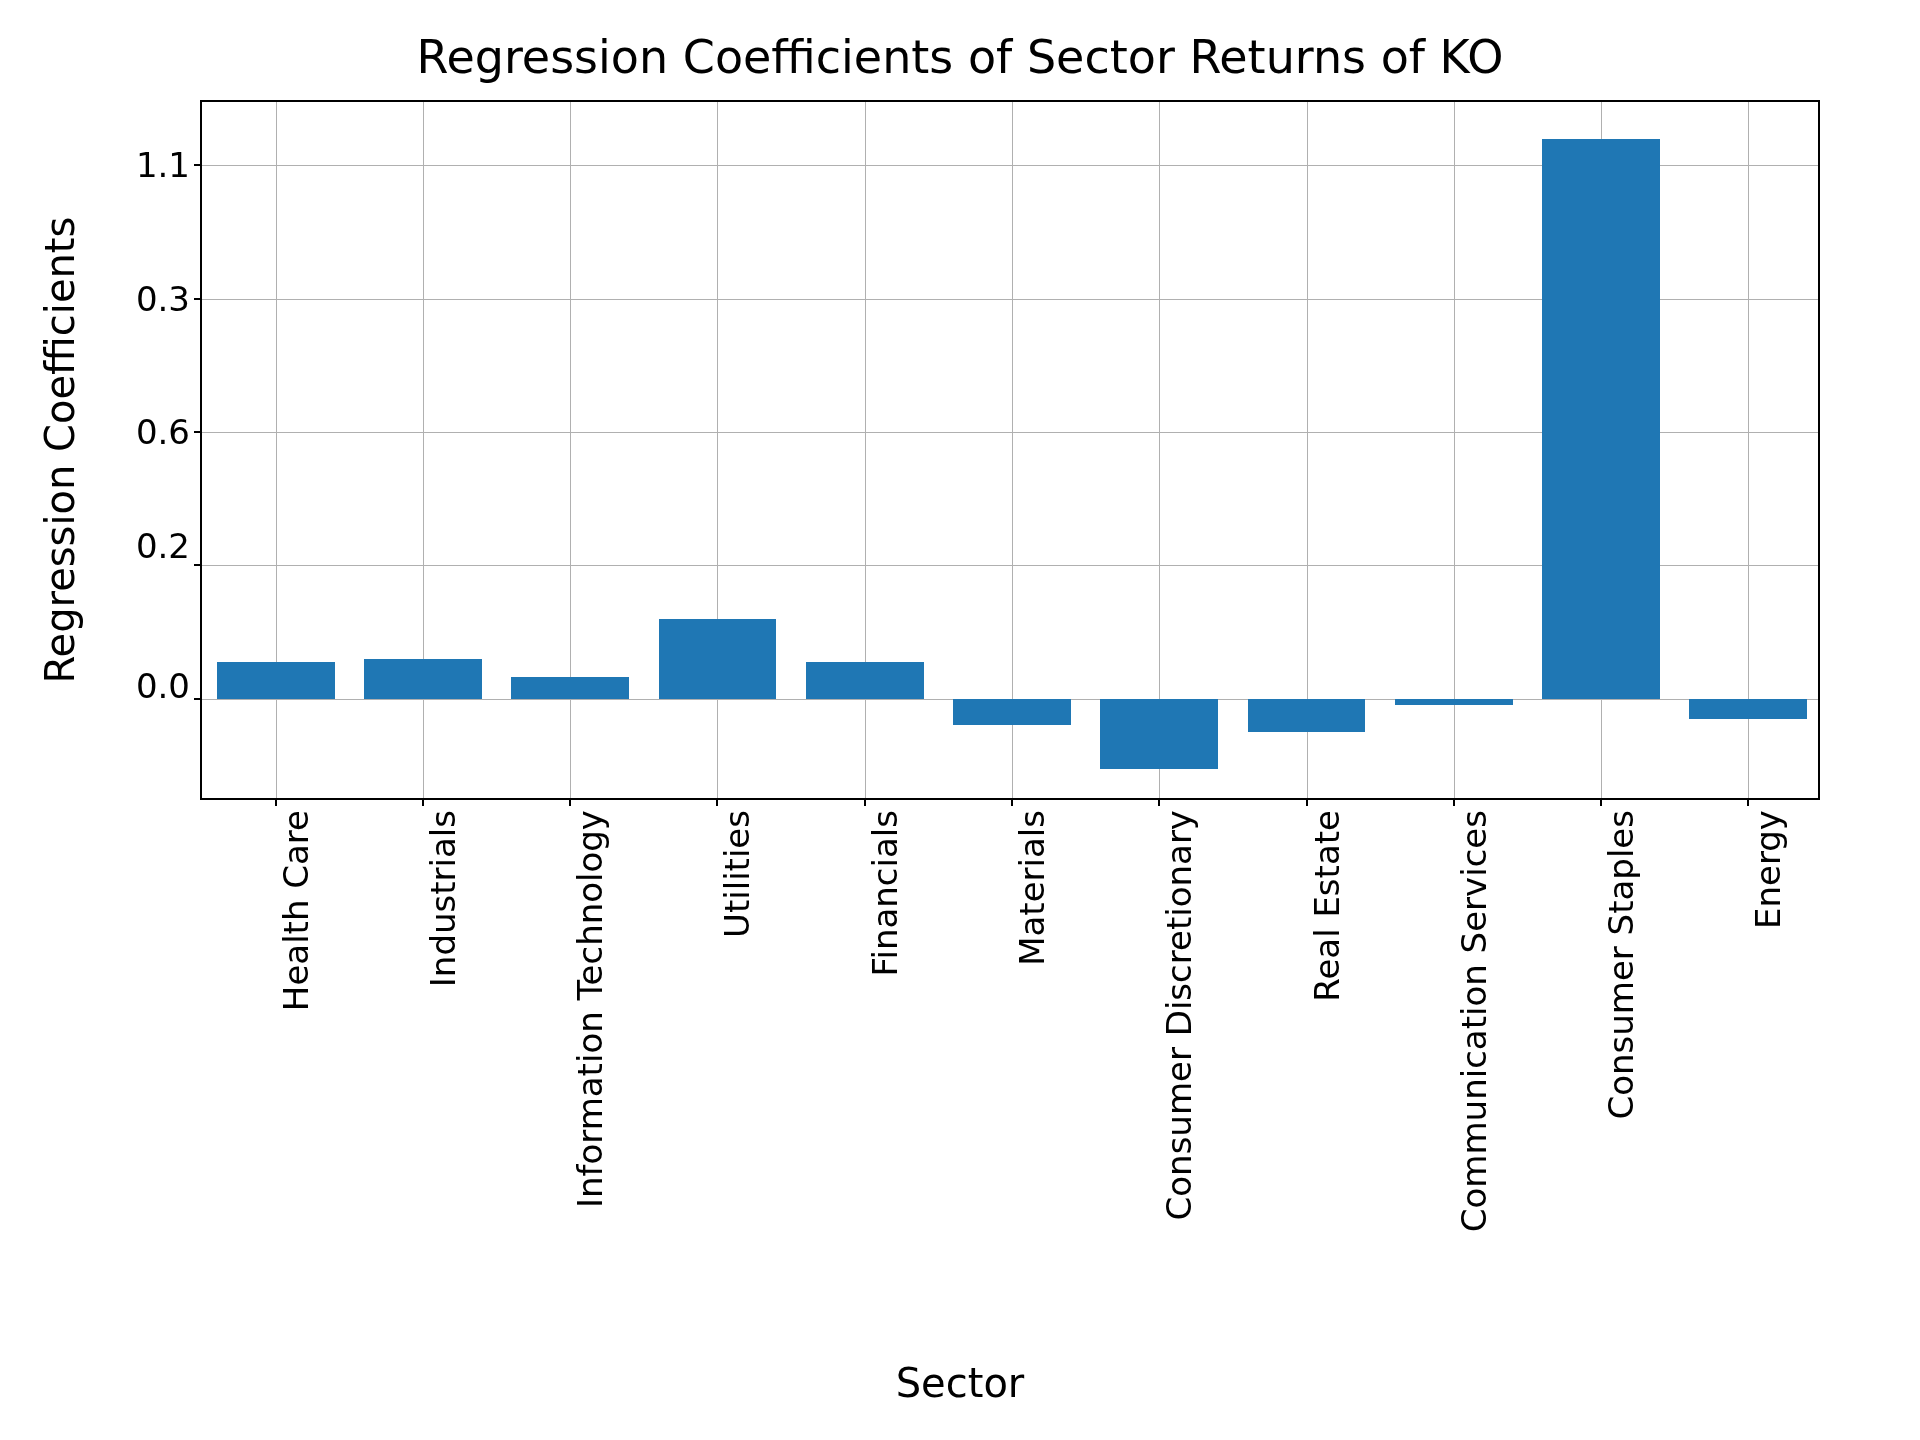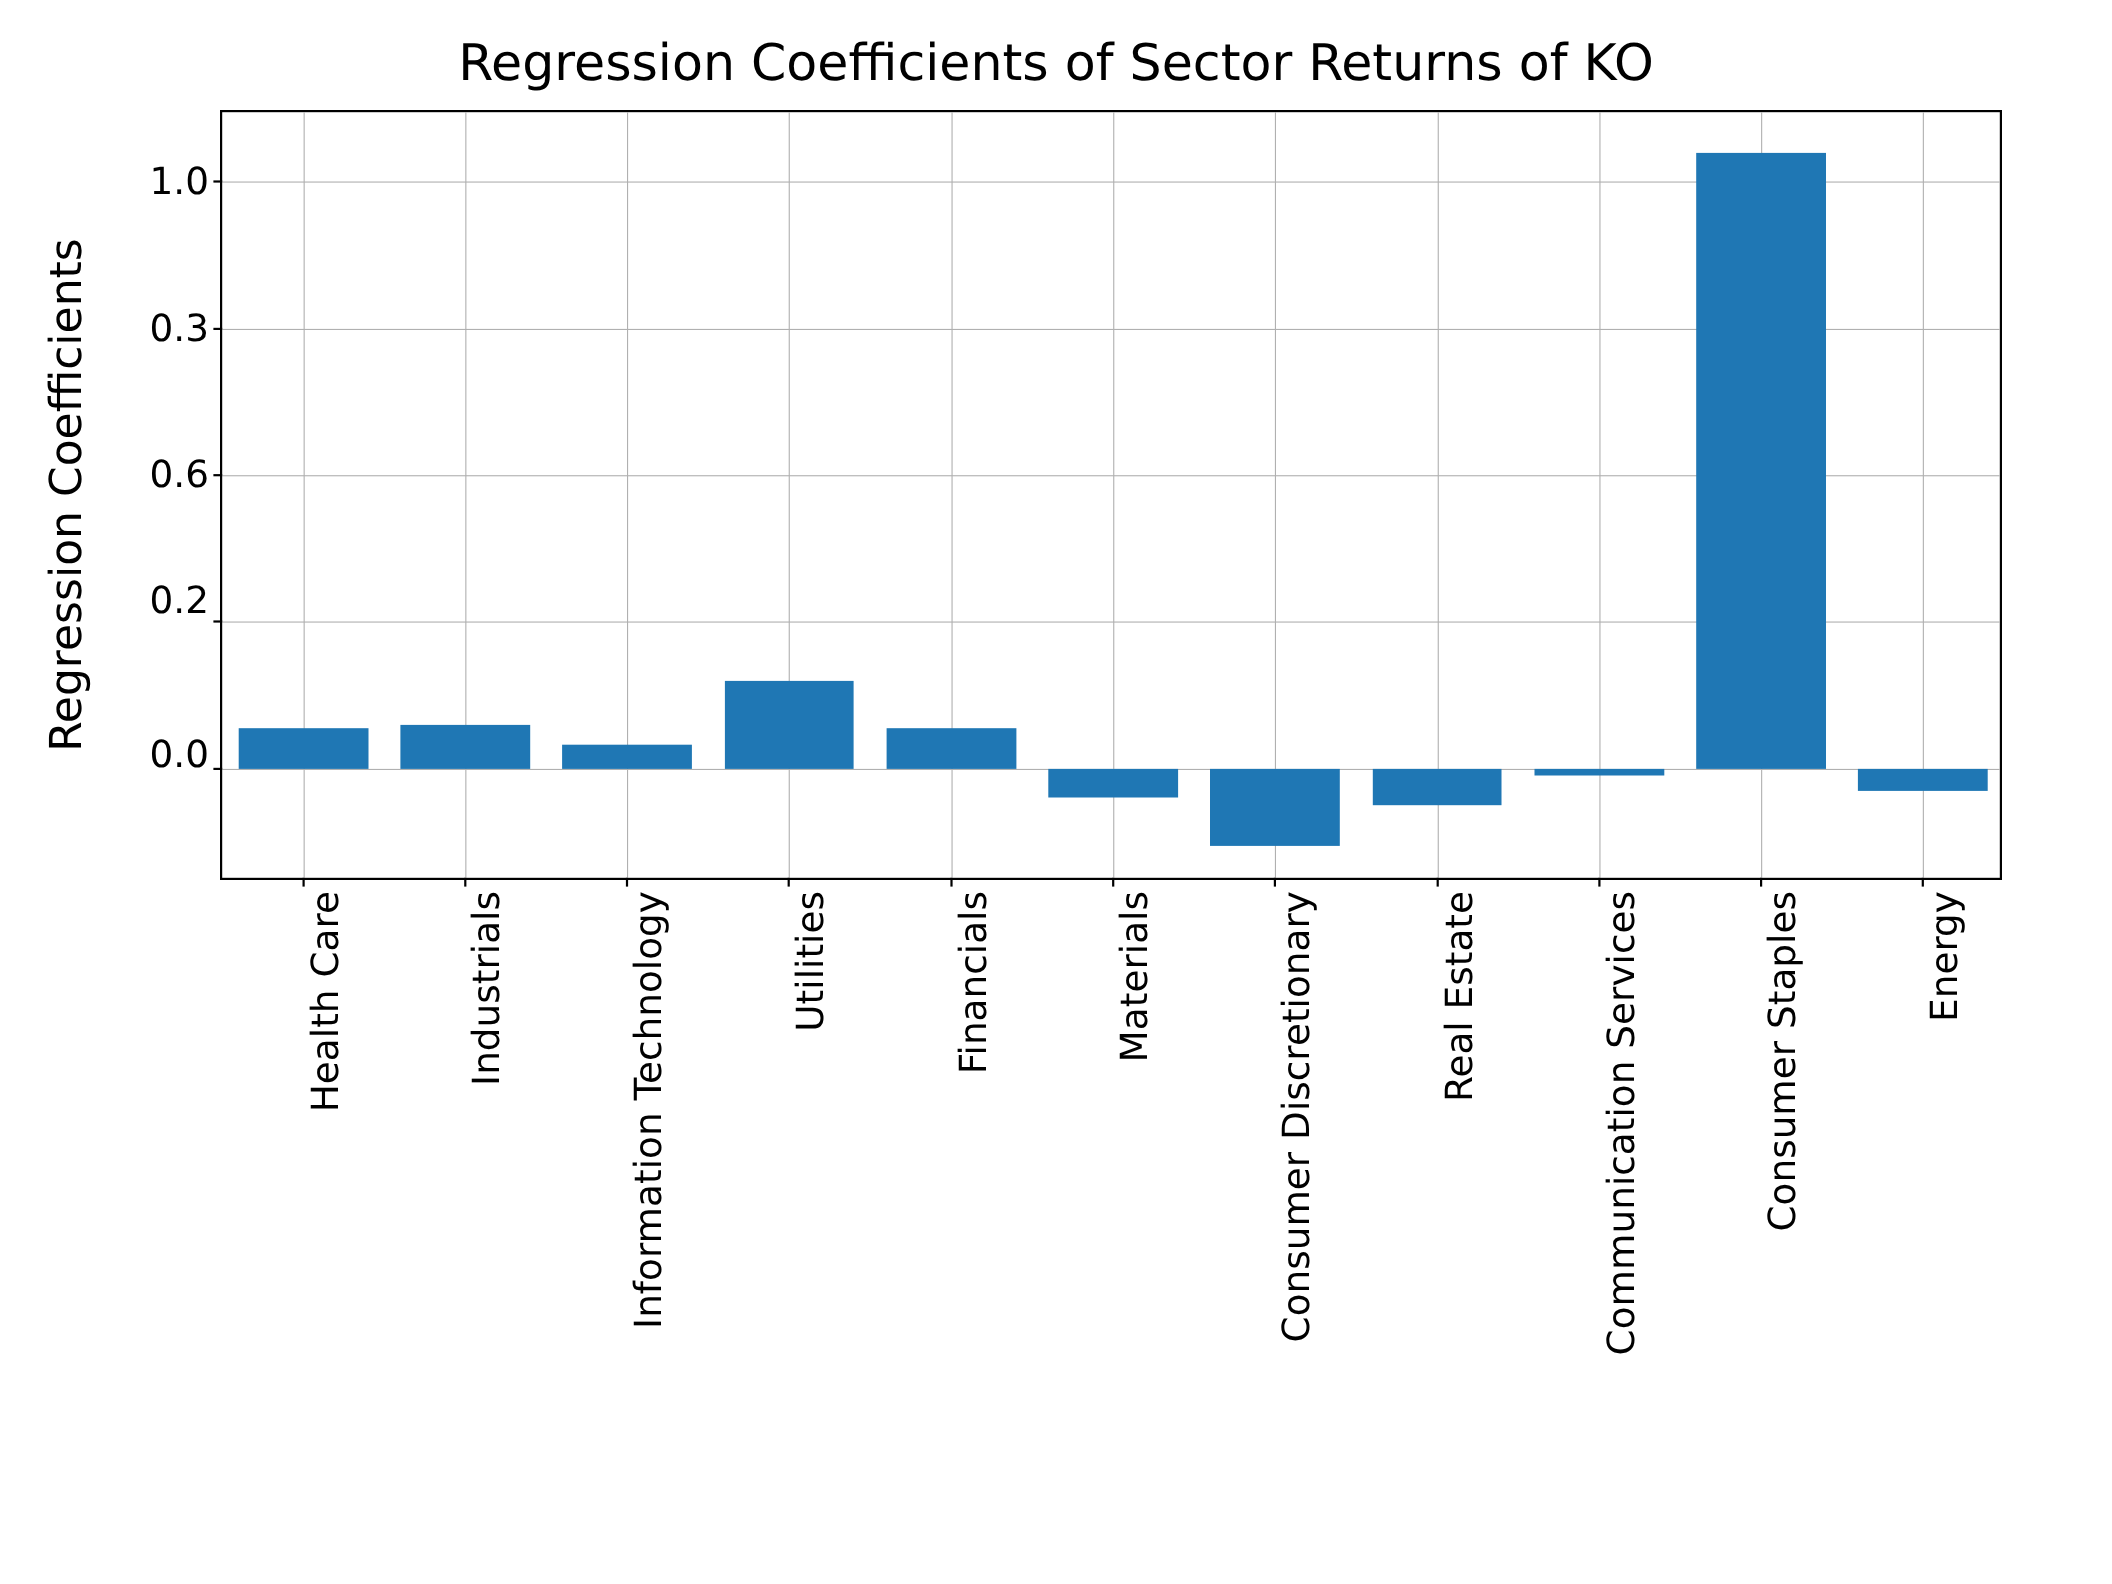--- a/index.html
+++ b/index.html
@@ -108,37 +108,38 @@
 <body>
 
 <div class="figure">
 
   <div class="title">Regression Coefficients of Sector Returns of KO</div>
 
   <div class="ylabel" style="top: 100px; height: 700px;">
     <span>Regression Coefficients</span>
   </div>
 
+  <div class="xlabel" style="top: 1360px;">Sector</div>
 
   <div id="plot" class="plot-area" style="left: 200px; top: 100px; width: 1620px; height: 700px;">
       <div class="gridline-h" style="top: 596.667px;"></div>
       <div class="ytick-mark" style="top: 595.667px;"></div>
       <div class="ytick-label" style="top: 584px;">0.0</div>
       <div class="gridline-h" style="top: 463.333px;"></div>
       <div class="ytick-mark" style="top: 462.333px;"></div>
       <div class="ytick-label" style="top: 444px;">0.2</div>
       <div class="gridline-h" style="top: 330px;"></div>
       <div class="ytick-mark" style="top: 329px;"></div>
       <div class="ytick-label" style="top: 330px;">0.6</div>
       <div class="gridline-h" style="top: 196.667px;"></div>
       <div class="ytick-mark" style="top: 195.667px;"></div>
       <div class="ytick-label" style="top: 196.667px;">0.3</div>
       <div class="gridline-h" style="top: 63.3333px;"></div>
       <div class="ytick-mark" style="top: 62.3333px;"></div>
-      <div class="ytick-label" style="top: 63.3333px;">1.0</div>
+      <div class="ytick-label" style="top: 63.3333px;">1.1</div>
       <div class="gridline-v" style="left: 73.6364px;"></div>
       <div class="xtick-mark" style="left: 72.6364px;"></div>
       <div class="xtick-label" style="left: 73.6364px;">Health Care</div>
       <div class="bar" style="left: 14.7273px; width: 117.818px; top: 560px; height: 36.6667px; background: rgb(31, 119, 180);"></div>
       <div class="gridline-v" style="left: 220.909px;"></div>
       <div class="xtick-mark" style="left: 219.909px;"></div>
       <div class="xtick-label" style="left: 220.909px;">Industrials</div>
       <div class="bar" style="left: 162px; width: 117.818px; top: 556.667px; height: 40px; background: rgb(31, 119, 180);"></div>
       <div class="gridline-v" style="left: 368.182px;"></div>
       <div class="xtick-mark" style="left: 367.182px;"></div>

